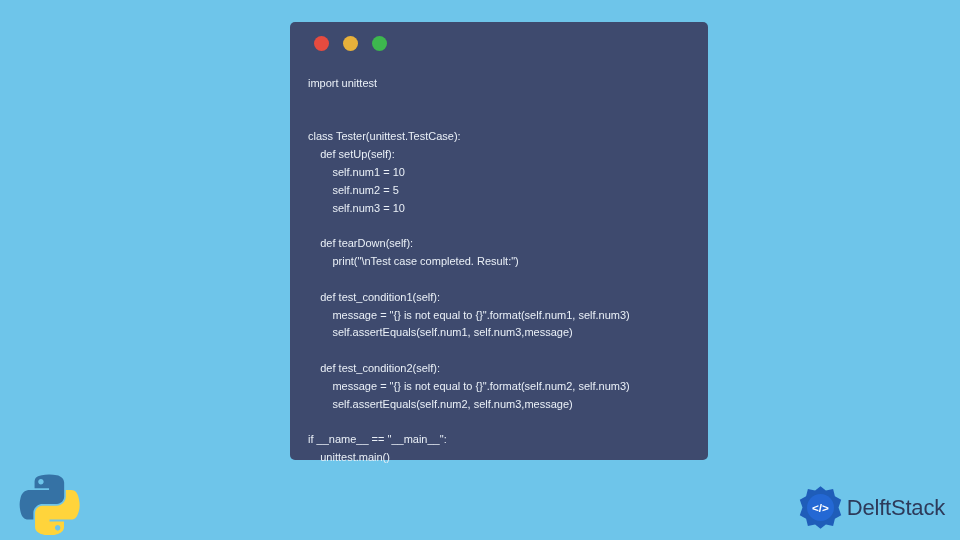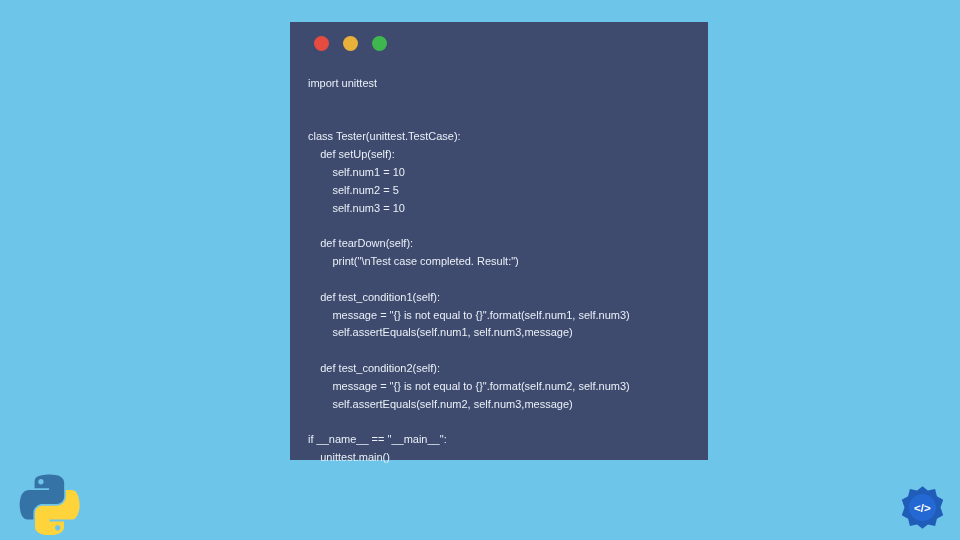--- a/index.html
+++ b/index.html
@@ -11,21 +11,21 @@
     font-family: Arial, Helvetica, sans-serif;
     overflow: hidden;
   }
   .code-window {
     position: absolute;
     left: 290px;
     top: 22px;
     width: 418px;
     height: 438px;
     background: #3e4a6e;
-    border-radius: 0;
+    border-radius: 5px;
     padding: 14px 18px 29px 18px;
   }
   .traffic-lights {
     display: flex;
     gap: 14px;
     margin-bottom: 24px;
     margin-left: 6px;
   }
   .light {
     width: 15px;
@@ -112,13 +112,14 @@
 <div class="delft">
   <div class="delft-badge">
     <svg viewBox="0 0 100 100" width="45" height="45">
       <g fill="#1f5db9">
         <polygon points="50,3 62,12 78,9 82,25 96,33 90,50 96,67 82,75 78,91 62,88 50,97 38,88 22,91 18,75 4,67 10,50 4,33 18,25 22,9 38,12"></polygon>
       </g>
       <circle cx="50" cy="50" r="30" fill="#2468d4"></circle>
       <text x="50" y="60" font-size="26" font-weight="bold" fill="#ffffff" text-anchor="middle" font-family="Arial">&lt;/&gt;</text>
     </svg>
   </div>
+  <div class="delft-text">DelftStack</div>
 </div>
 
 </body></html>

